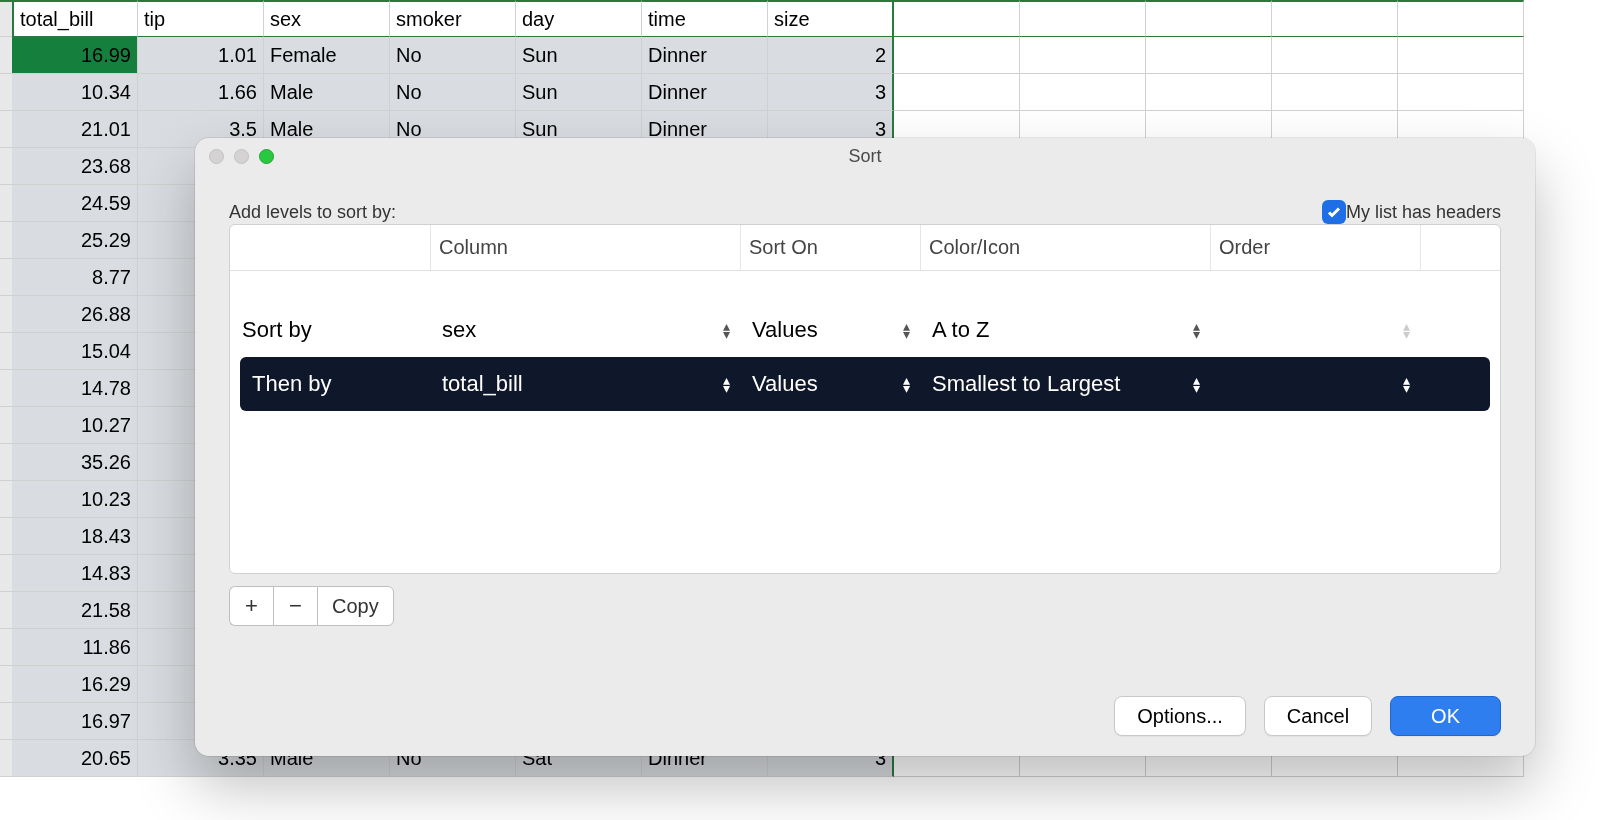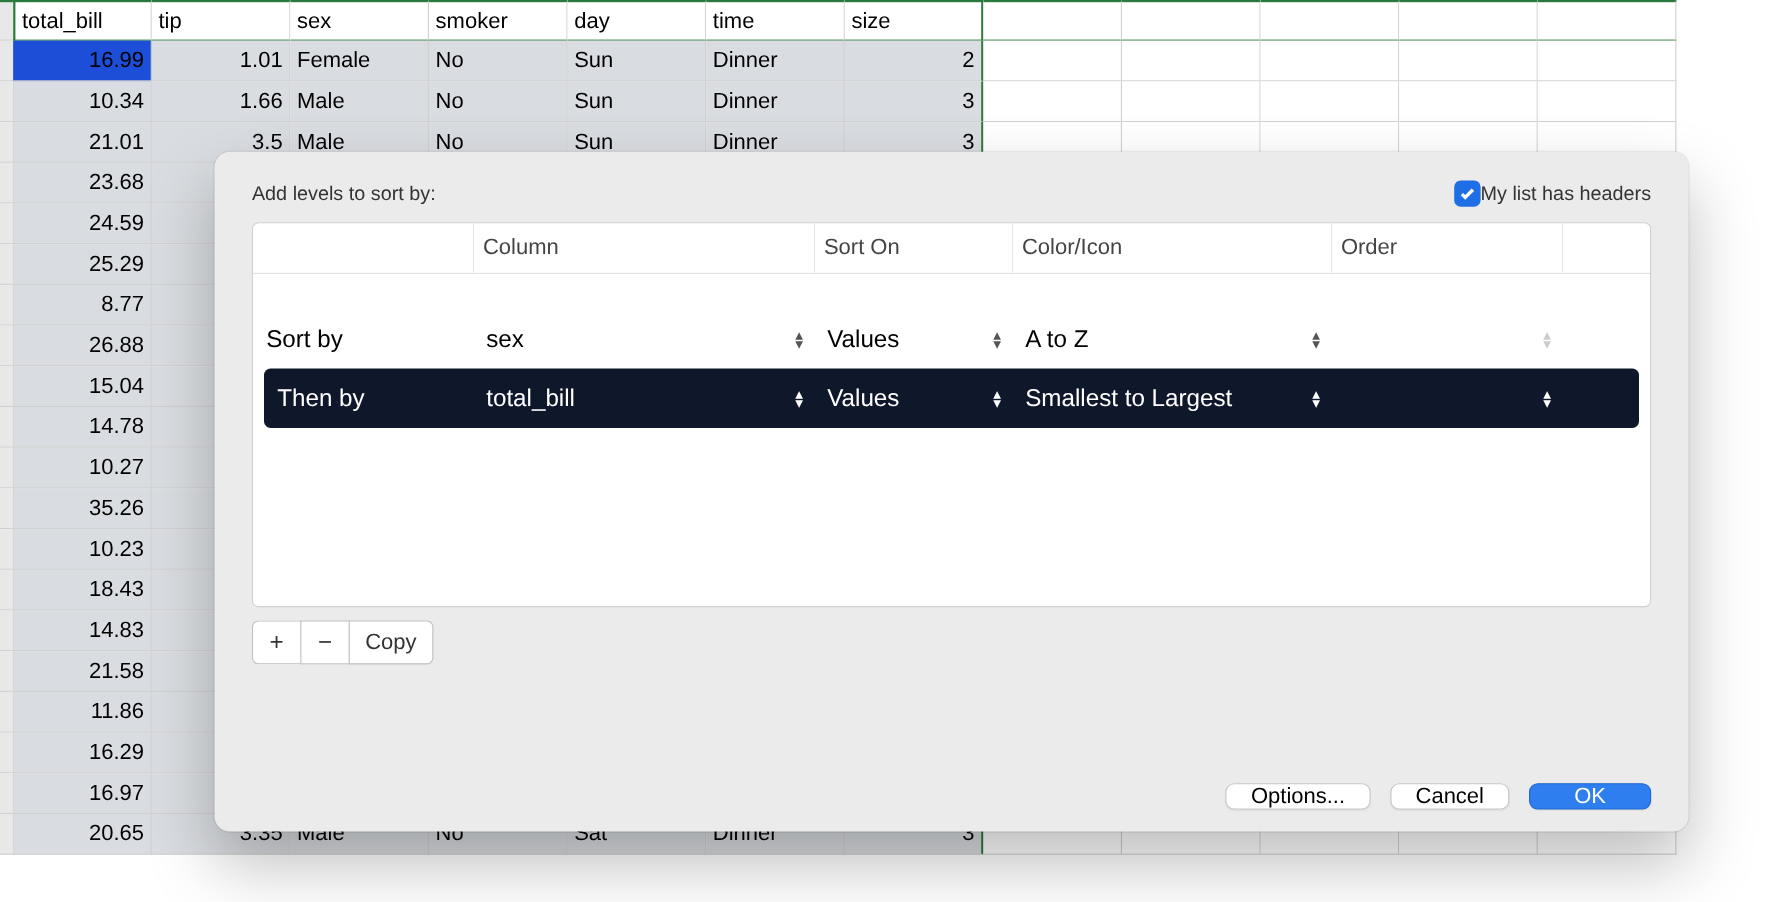--- a/index.html
+++ b/index.html
@@ -109,21 +109,20 @@
     width: 24px; height: 24px;
     background: #1e6fe6;
     border-radius: 6px;
     display: flex;
     align-items: center;
     justify-content: center;
   }
   .chk svg { fill: none; stroke: #fff; stroke-width: 3; }
 
   .levels-box {
-    margin-top: 14px;
     background: #fff;
     border: 1px solid #d0d0d0;
     border-radius: 6px;
     height: 350px;
     display: flex;
     flex-direction: column;
   }
   .levels-header {
     display: grid;
     grid-template-columns: 200px 310px 180px 290px 210px 60px;
@@ -199,21 +198,21 @@
     font-size: 20px;
   }
 
   .footer {
     display: flex;
     justify-content: flex-end;
     gap: 18px;
     padding: 18px 34px 20px 0;
   }
   .btn {
-    height: 24px;
+    height: 40px;
     padding: 0 22px;
     border-radius: 8px;
     border: 1px solid #c8c8c8;
     background: #fff;
     font-size: 20px;
     display: flex;
     align-items: center;
     box-shadow: 0 1px 1px rgba(0,0,0,0.05);
   }
   .btn.primary {
@@ -234,21 +233,21 @@
     <div class="cell hdr">smoker</div>
     <div class="cell hdr">day</div>
     <div class="cell hdr">time</div>
     <div class="cell hdr col-rborder">size</div>
     <div class="cell hdr"></div>
     <div class="cell hdr"></div>
     <div class="cell hdr"></div>
     <div class="cell hdr"></div>
     <div class="cell hdr"></div>
     <div class="cell rownum"></div>
-    <div class="cell sel right" style="background: #1d4ed8;">16.99</div>
+    <div class="cell sel right" style="background: #15803d;">16.99</div>
     <div class="cell sel right">1.01</div>
     <div class="cell sel">Female</div>
     <div class="cell sel">No</div>
     <div class="cell sel">Sun</div>
     <div class="cell sel">Dinner</div>
     <div class="cell sel col-rborder right">2</div>
     <div class="cell"></div>
     <div class="cell"></div>
     <div class="cell"></div>
     <div class="cell"></div>
@@ -496,20 +495,28 @@
     <div class="cell sel">Dinner</div>
     <div class="cell sel col-rborder right">3</div>
     <div class="cell"></div>
     <div class="cell"></div>
     <div class="cell"></div>
     <div class="cell"></div>
     <div class="cell"></div>
   </div>
 
 <div class="dialog">
+  <div class="titlebar">
+    <div class="traffic">
+      <div class="dot gray"></div>
+      <div class="dot gray"></div>
+      <div class="dot green"></div>
+    </div>
+    <span>Sort</span>
+  </div>
 
   <div class="dialog-body">
     <div class="top-row">
       <span>Add levels to sort by:</span>
       <label class="chk-wrap">
         <span class="chk">
           <svg width="16" height="16" viewBox="0 0 16 16">
               <path d="M3 8.5l3 3 7-7"></path>
             </svg>
         </span>

